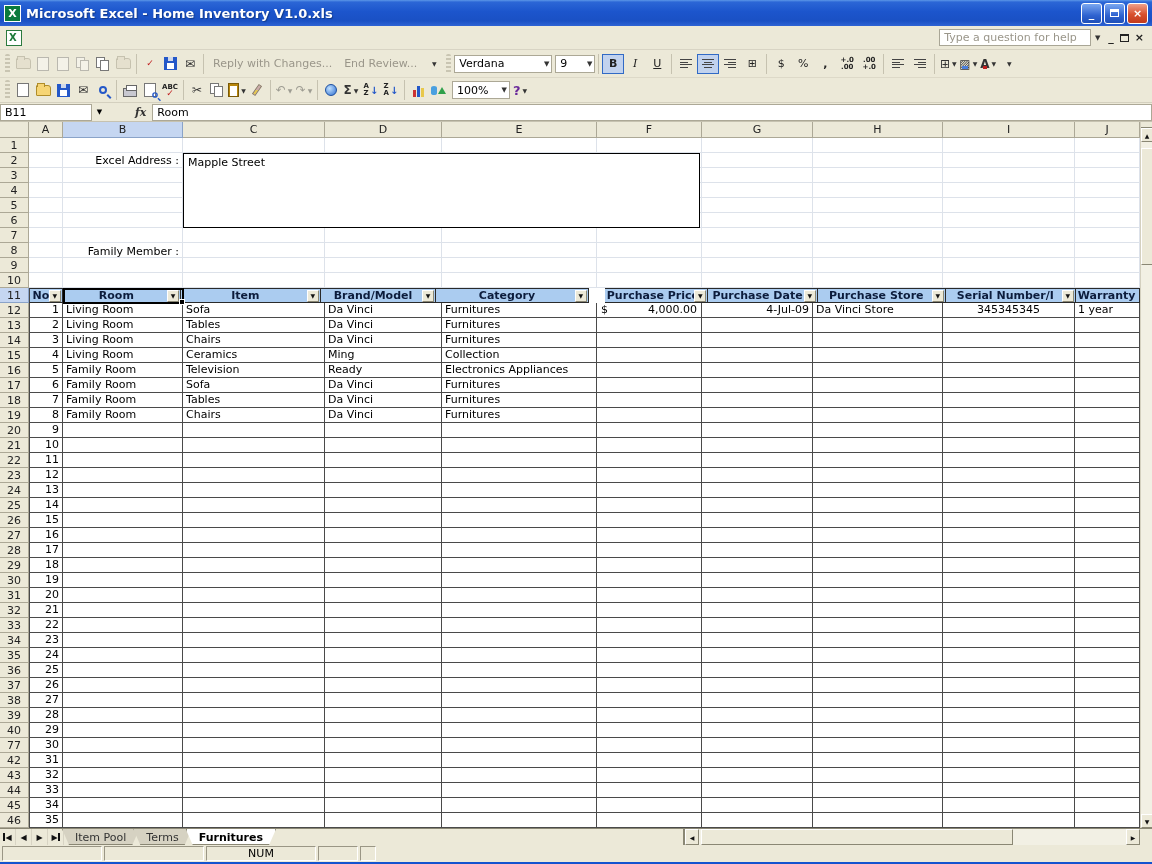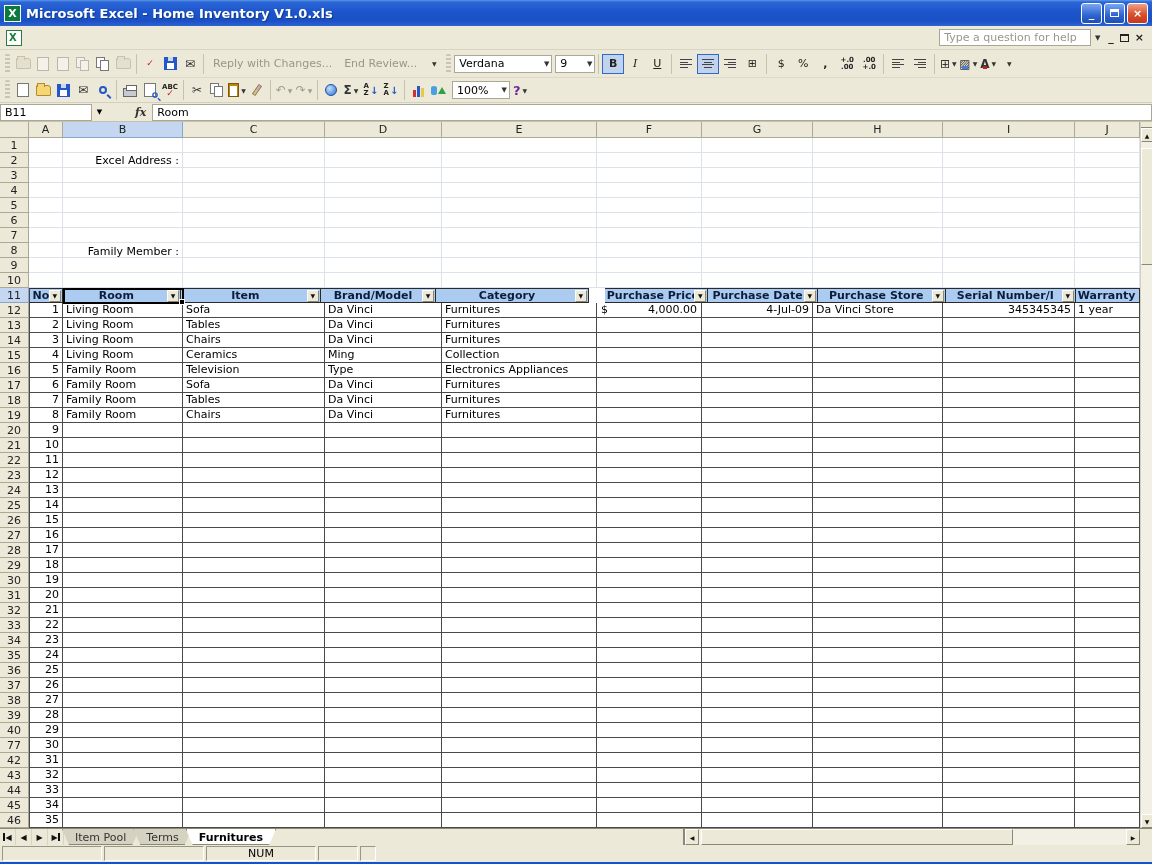--- a/index.html
+++ b/index.html
@@ -580,21 +580,21 @@
             <div class="gcell td" style="width: 120px;">Living Room</div>
             <div class="gcell td" style="width: 142px;">Sofa</div>
             <div class="gcell td" style="width: 117px;">Da Vinci</div>
             <div class="gcell td" style="width: 155px;">Furnitures</div>
             <div class="gcell td money" style="width: 105px;">
               <div>$</div>
               <div>4,000.00</div>
             </div>
             <div class="gcell td ra" style="width: 111px;">4-Jul-09</div>
             <div class="gcell td" style="width: 130px;">Da Vinci Store</div>
-            <div class="gcell td ra" style="width: 132px;">345345345</div>
+            <div class="gcell td ra" style="width: 132px; text-align: center;">345345345</div>
             <div class="gcell td" style="width: 65px;">1 year</div>
           </div>
           <div class="grow">
             <div class="gcell td first ra" style="width: 34px;">2</div>
             <div class="gcell td" style="width: 120px;">Living Room</div>
             <div class="gcell td" style="width: 142px;">Tables</div>
             <div class="gcell td" style="width: 117px;">Da Vinci</div>
             <div class="gcell td" style="width: 155px;">Furnitures</div>
             <div class="gcell td" style="width: 105px;"></div>
             <div class="gcell td" style="width: 111px;"></div>
@@ -623,21 +623,21 @@
             <div class="gcell td" style="width: 105px;"></div>
             <div class="gcell td" style="width: 111px;"></div>
             <div class="gcell td" style="width: 130px;"></div>
             <div class="gcell td" style="width: 132px;"></div>
             <div class="gcell td" style="width: 65px;"></div>
           </div>
           <div class="grow">
             <div class="gcell td first ra" style="width: 34px;">5</div>
             <div class="gcell td" style="width: 120px;">Family Room</div>
             <div class="gcell td" style="width: 142px;">Television</div>
-            <div class="gcell td" style="width: 117px;">Type</div>
+            <div class="gcell td" style="width: 117px;">Ready</div>
             <div class="gcell td" style="width: 155px;">Electronics Appliances</div>
             <div class="gcell td" style="width: 105px;"></div>
             <div class="gcell td" style="width: 111px;"></div>
             <div class="gcell td" style="width: 130px;"></div>
             <div class="gcell td" style="width: 132px;"></div>
             <div class="gcell td" style="width: 65px;"></div>
           </div>
           <div class="grow">
             <div class="gcell td first ra" style="width: 34px;">6</div>
             <div class="gcell td" style="width: 120px;">Family Room</div>
@@ -993,20 +993,21 @@
             <div class="gcell td" style="width: 117px;"></div>
             <div class="gcell td" style="width: 155px;"></div>
             <div class="gcell td" style="width: 105px;"></div>
             <div class="gcell td" style="width: 111px;"></div>
             <div class="gcell td" style="width: 130px;"></div>
             <div class="gcell td" style="width: 132px;"></div>
             <div class="gcell td" style="width: 65px;"></div>
           </div>
         </div>
       <div class="ovl-label" style="top:15px">Excel Address :</div>
+      <div class="ovl-box" style="top:15px; height:75px">Mapple Street</div>
       <div class="ovl-label" style="top:106px">Family Member :</div>
       <div id="selbox"></div>
     </div>
     <div id="vscroll">
       <div id="vsplit"></div>
       <div class="sbtn">▲</div>
       <div id="vthumb"></div>
       <div class="sbtn" id="vdown">▼</div>
     </div>
   </div>

